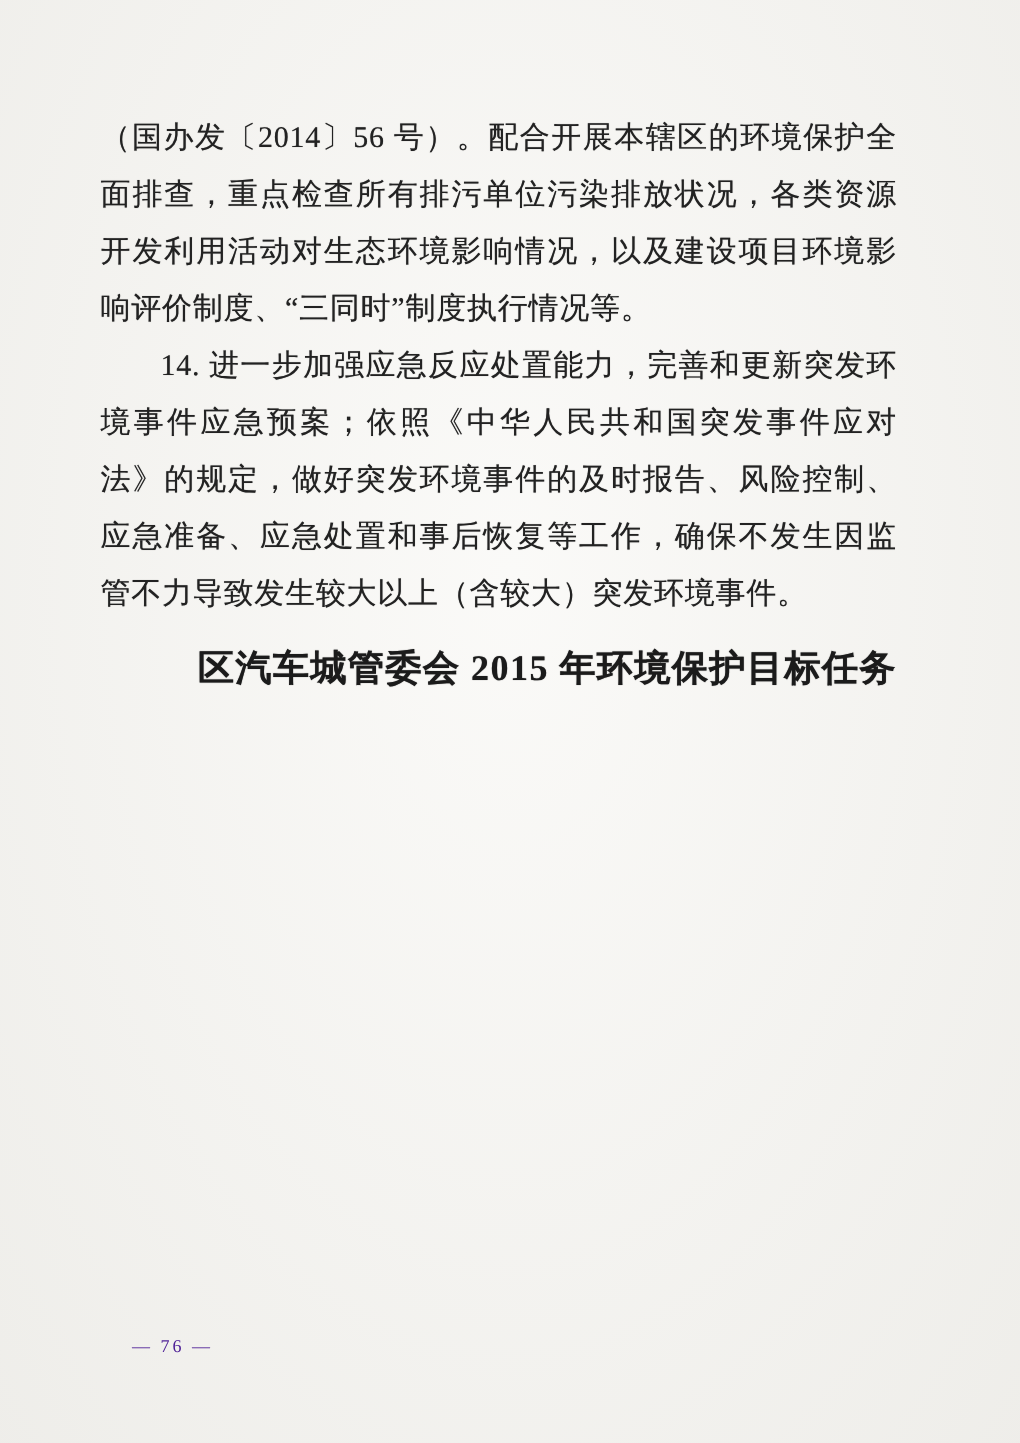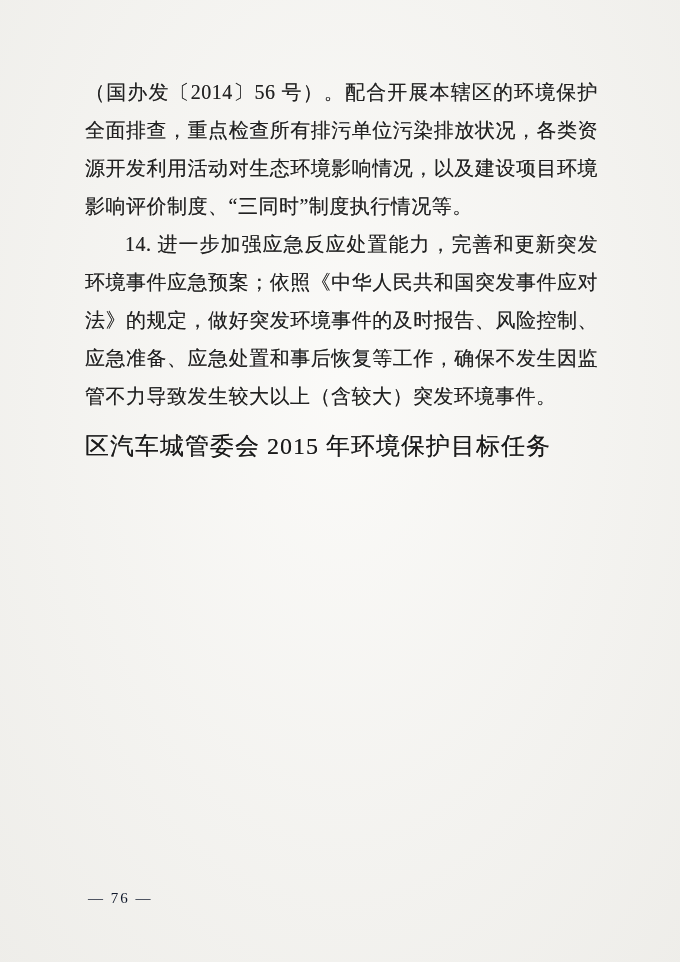--- a/index.html
+++ b/index.html
@@ -13,52 +13,52 @@
     background-image: radial-gradient(ellipse at 50% 40%, rgba(255,255,255,0.5) 0%, rgba(0,0,0,0.03) 100%);
     font-family: "Liberation Serif", "DejaVu Serif", serif;
     color: #222222;
     overflow: hidden;
     position: relative;
   }
   .page {
     box-sizing: border-box;
     width: 680px;
     height: 962px;
-    padding: 73px 82px 0 85px;
+    padding: 73px 82px 0 67px;
   }
   .para {
     margin: 0;
     font-size: 20px;
     line-height: 38px;
     text-align: justify;
     text-align-last: left;
     letter-spacing: 0.5px;
     text-shadow: 0 0 0.5px rgba(20,20,20,0.55);
   }
   .para.indent {
     text-indent: 2em;
     font-family: Liberation Serif, serif;
   }
   .section-title {
     margin: 8px 0 24px 0;
     font-size: 24px;
     line-height: 46px;
-    font-weight: normal;
-    text-align: left;
+    font-weight: bold;
+    text-align: right;
     letter-spacing: 1px;
     color: #1b1b1b;
     text-shadow: 0 0 0.6px rgba(10,10,10,0.7);
   }
   .page-footer {
     position: absolute;
     left: 88px;
     top: 890px;
-    font-size: 15px;
+    font-size: 12px;
     letter-spacing: 2px;
-    color: #0f172a;
+    color: #4c1d95;
   }
 </style>
 </head>
 <body>
 
 <div class="page">
 
   <p class="para">（国办发〔2014〕56 号）。配合开展本辖区的环境保护全面排查，重点检查所有排污单位污染排放状况，各类资源开发利用活动对生态环境影响情况，以及建设项目环境影响评价制度、“三同时”制度执行情况等。</p>
 
   <p class="para indent">14. 进一步加强应急反应处置能力，完善和更新突发环境事件应急预案；依照《中华人民共和国突发事件应对法》的规定，做好突发环境事件的及时报告、风险控制、应急准备、应急处置和事后恢复等工作，确保不发生因监管不力导致发生较大以上（含较大）突发环境事件。</p>

